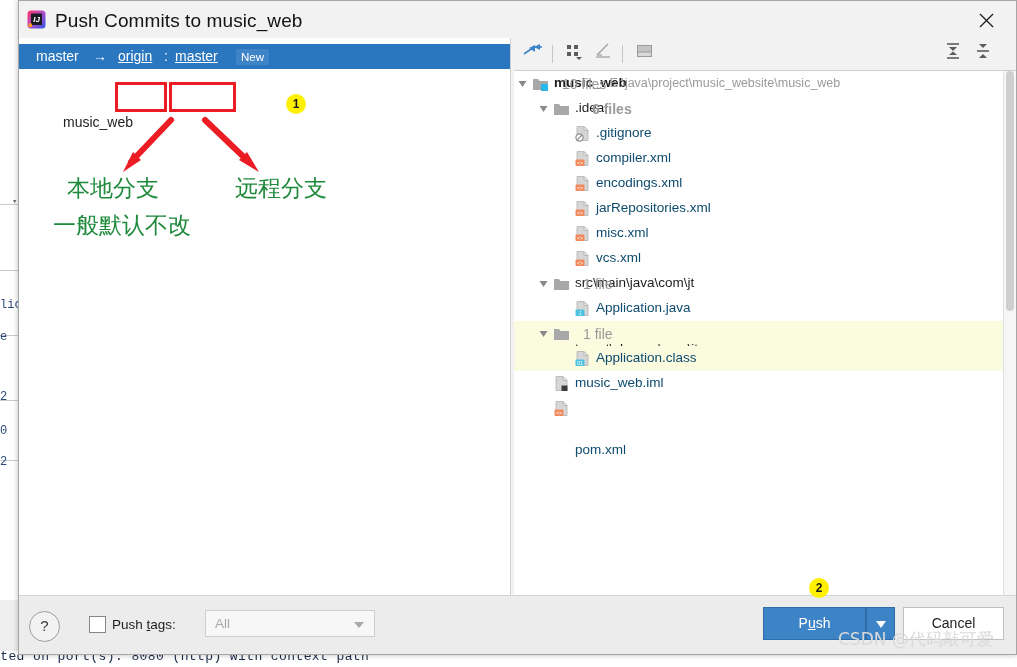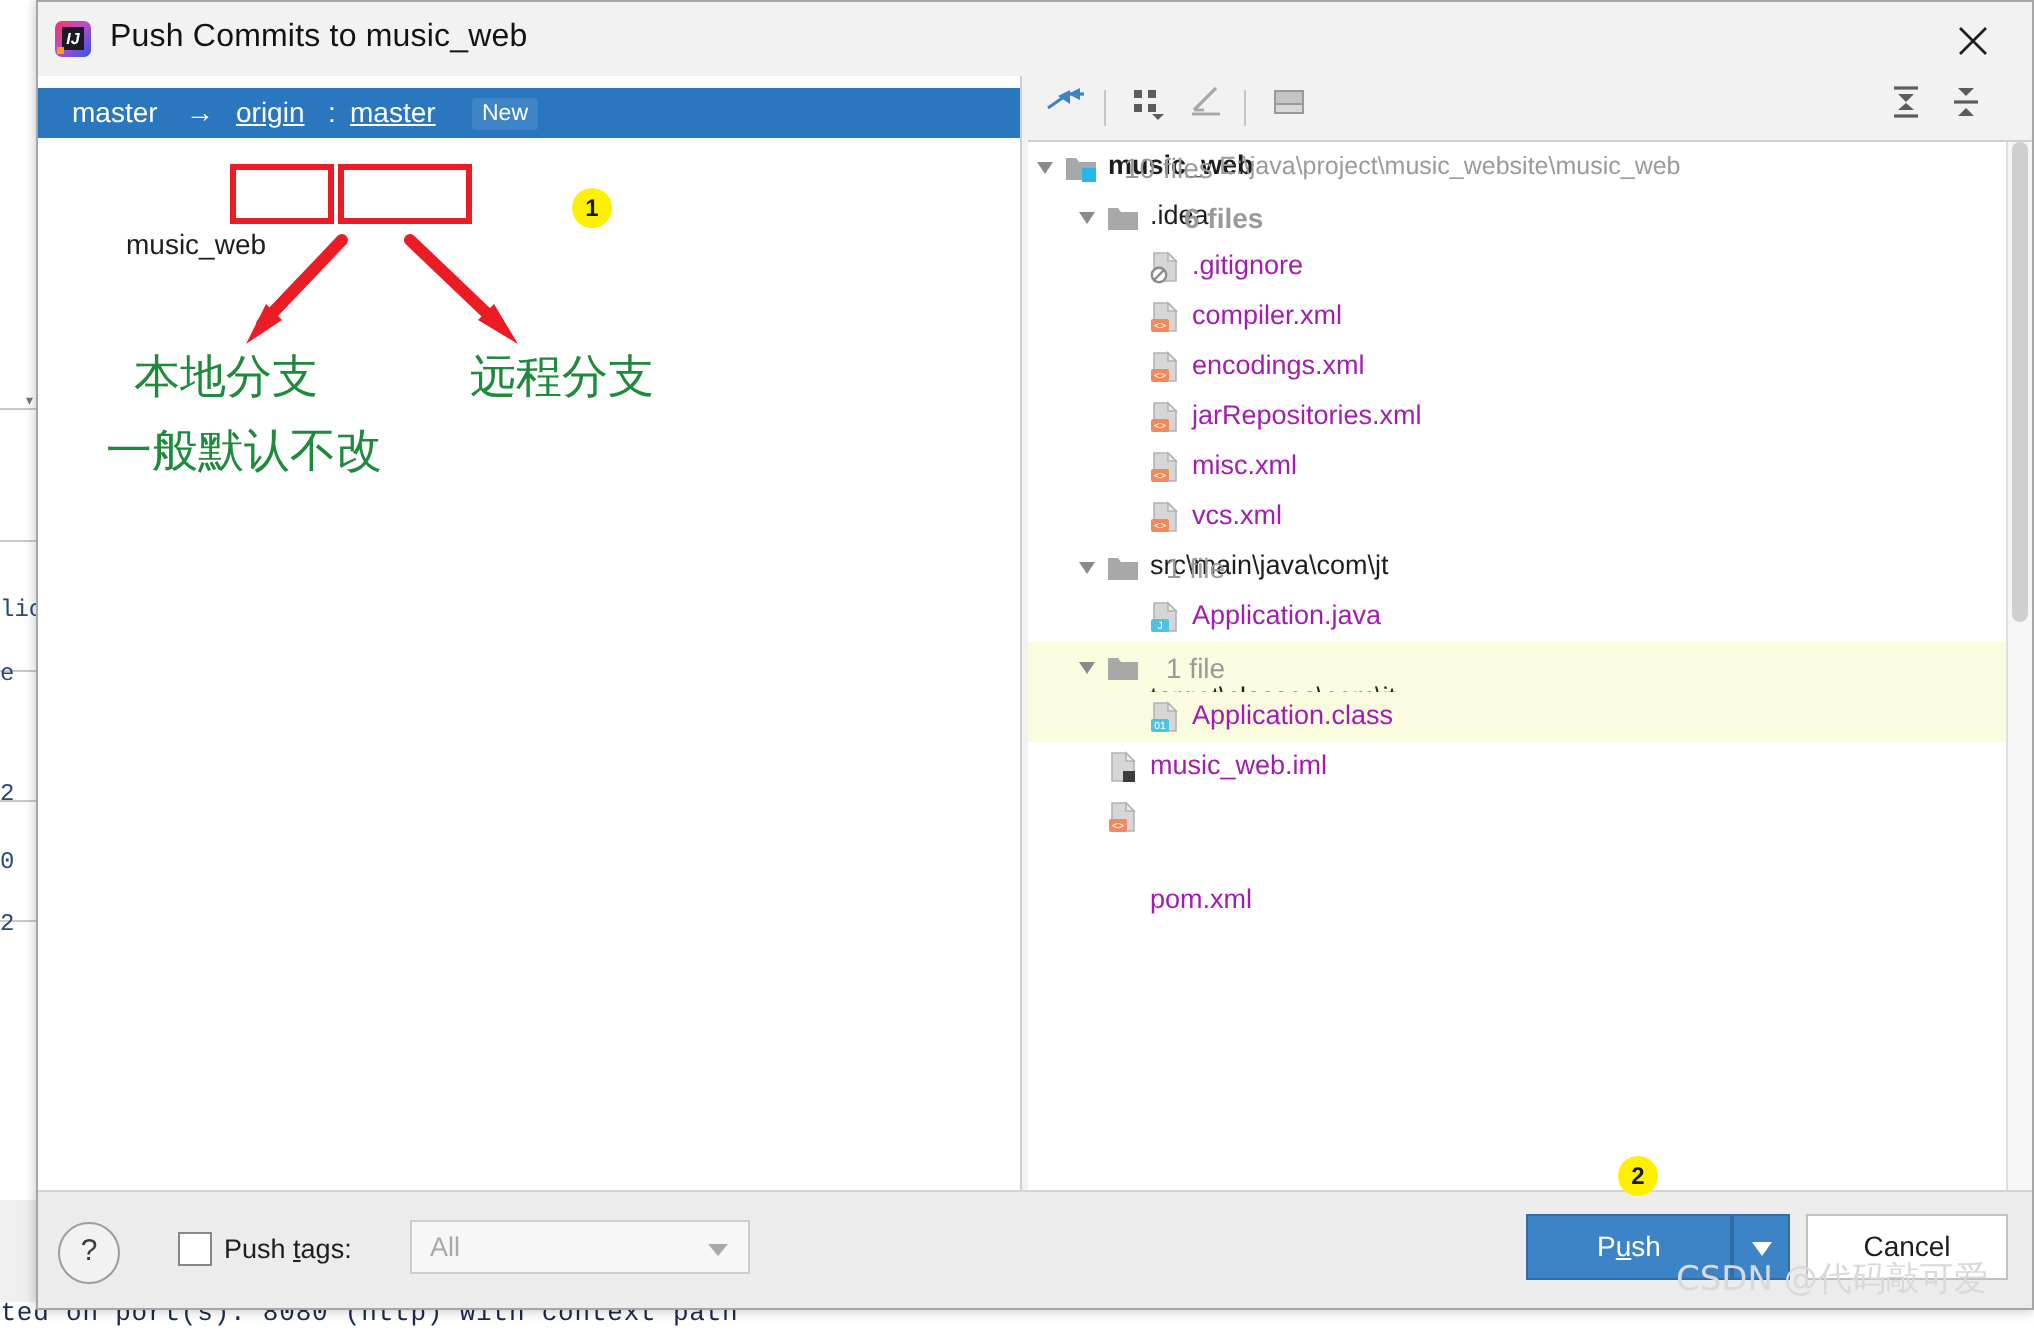--- a/index.html
+++ b/index.html
@@ -29,21 +29,21 @@
   #dialog{
     position:absolute;left:18px;top:0;width:999px;height:655px;
     background:#f2f2f2;border:1px solid #a6a6a6;box-sizing:border-box;
     box-shadow:0 0 6px rgba(0,0,0,.25);
   }
 
   
   #titlebar{position:absolute;left:0;top:0;right:0;height:37px;background:#f2f2f2;
             border-bottom:1px solid #e2e2e2;}
   #title-icon{position:absolute;left:8px;top:9px;width:19px;height:29px;font-style:italic;}
-  #title-text{position:absolute;left:36px;top:9px;font-size:16px;color:#131313;
+  #title-text{position:absolute;left:36px;top:9px;font-size:19px;color:#131313;
               letter-spacing:.1px;}
   #close-btn{position:absolute;right:0;top:0;width:58px;height:37px;cursor:default;}
   #close-btn svg{position:absolute;left:21px;top:12px;}
 
   
   #body-area{position:absolute;left:0;top:37px;right:0;bottom:58px;background:#ffffff;}
   #splitter{position:absolute;left:491px;top:0;bottom:0;width:4px;background:#f2f2f2;
             border-left:1px solid #cfcfcf;border-right:1px solid #cfcfcf;cursor:col-resize;}
 
   
@@ -89,21 +89,21 @@
   .tb-sep{position:absolute;top:7px;width:1px;height:18px;background:#c6c6c6;}
 
   #tree{position:absolute;left:0;top:33px;right:12px;bottom:0;background:#ffffff;overflow:hidden;}
   .trow{position:absolute;left:0;right:0;height:25px;}
   .trow.hl{background:#fbfbe0;}
   .tw{position:absolute;top:6px;width:13px;height:13px;cursor:default;}
   .ticon{position:absolute;top:4px;width:17px;height:17px;}
   .tlabel{position:absolute;top:4px;font-size:13.5px;white-space:nowrap;}
   .tlabel.dir{color:#1d1d1d;}
   .tlabel.dir.bold{font-weight:bold;}
-  .tlabel.file{color:#a21caf;}
+  .tlabel.file{color:#0c4a6e;}
   .tmeta{position:absolute;top:5px;font-size:14px;color:#999999;white-space:nowrap;}
   .tpath{position:absolute;top:5px;font-size:12.5px;color:#9a9a9a;white-space:nowrap;}
 
   
   #tree-scroll{position:absolute;right:0;top:33px;bottom:0;width:12px;background:#f6f6f6;
                border-left:1px solid #e0e0e0;}
   #tree-scroll .thumb{position:absolute;left:2px;top:0;width:8px;height:240px;background:#cfcfcf;border-radius:4px;}
 
   
   #footer{position:absolute;left:0;right:0;bottom:0;height:58px;background:#ececec;

